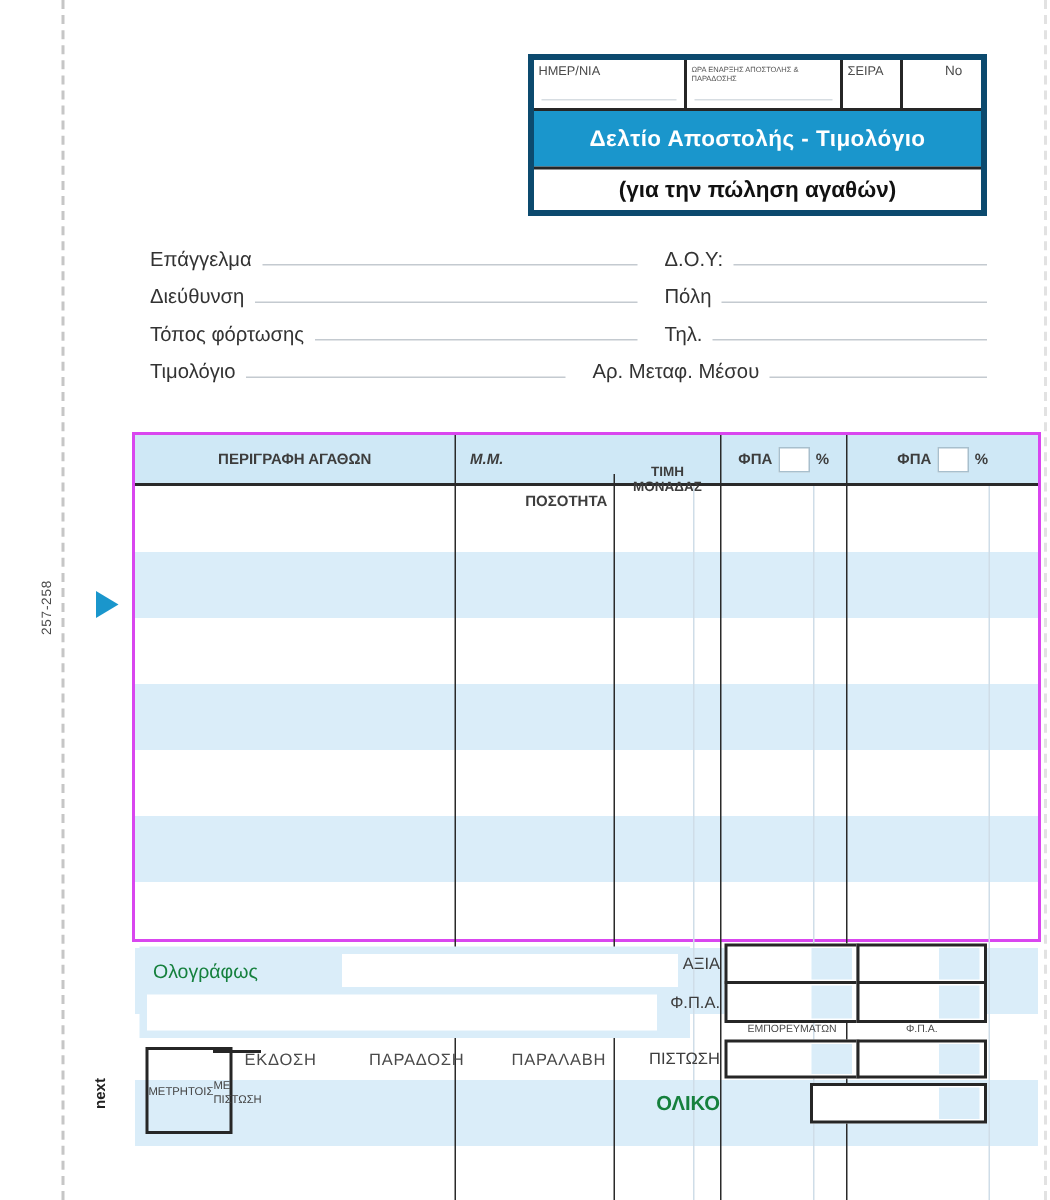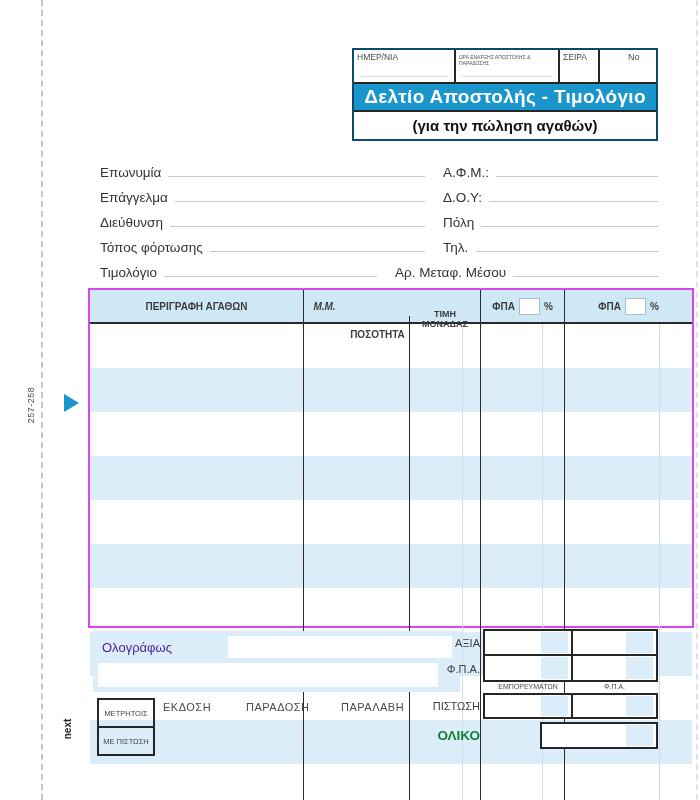--- a/index.html
+++ b/index.html
@@ -15,31 +15,31 @@
              align-items:center;justify-content:center;transform:rotate(-90deg);
              font-size:9px;color:#4a4a4a;letter-spacing:.5px;}
   .pointer{position:absolute;left:64px;top:394px;width:0;height:0;
            border-top:9px solid transparent;border-bottom:9px solid transparent;
            border-left:15px solid var(--banner-blue,#1a96cc);}
   .brand{position:absolute;left:52px;top:712px;width:30px;height:34px;display:flex;
          align-items:center;justify-content:center;transform:rotate(-90deg);
          font-size:10px;font-weight:bold;color:#222;}
 
   
-  .hdr{position:absolute;left:352px;top:48px;width:306px;border:2px solid #0c4a6e;box-sizing:border-box;}
+  .hdr{position:absolute;left:352px;top:36px;width:306px;border:4px solid #0c4a6e;box-sizing:border-box;}
   .hdr-row{display:flex;height:32px;border-bottom:2px solid #262626;}
   .hdr-cell{position:relative;box-sizing:border-box;padding:2px 3px;font-size:8.5px;color:#4a4a4a;}
   .hdr-cell + .hdr-cell{border-left:2px solid #262626;}
   .hc-date{width:100px;}
   .hc-time{width:104px;font-size:5px;line-height:6px;padding-top:4px;color:#555;}
   .hc-series{width:40px;}
   .hc-no{flex:1;font-size:9px;padding-left:28px;}
   .hc-underline::after{content:"";position:absolute;left:5px;right:5px;bottom:5px;border-bottom:1px solid #d7dde2;}
-  .banner{height:26px;background:var(--banner-blue,#1a96cc);color:#fff;display:flex;
-          align-items:center;justify-content:center;font-size:19px;font-weight:bold;letter-spacing:.3px;}
+  .banner{height:37px;background:var(--banner-blue,#1a96cc);color:#fff;display:flex;
+          align-items:center;justify-content:center;font-size:15px;font-weight:bold;letter-spacing:.3px;}
   .subbanner{height:27px;display:flex;align-items:center;justify-content:center;
              border-top:2px solid #262626;font-size:15px;font-weight:bold;color:#111;}
 
   
   .fields{position:absolute;left:100px;top:157px;width:558px;}
   .frow{display:flex;height:25px;align-items:flex-end;}
   .fhalf{display:flex;align-items:flex-end;box-sizing:border-box;}
   .fleft{width:343px;padding-right:18px;}
   .fleft.short{width:295px;}
   .fright{flex:1;}
@@ -62,27 +62,27 @@
   .c-vat2{flex:1;}
   .cell.sub::after{content:"";position:absolute;top:0;bottom:0;left:74%;border-left:1px solid #cfdde8;}
   .thead .cell{display:flex;align-items:center;justify-content:center;
                font-size:10px;color:#3d3d3d;font-weight:bold;text-align:center;}
   .thead .c-price{font-size:9px;line-height:10px;margin-top:26px;}
   .vat-box{display:inline-block;width:19px;height:15px;background:#fff;border:1px solid #a8bfcd;margin:0 4px;}
 
   
   .words-panel{position:absolute;left:93px;top:631px;width:367px;height:61px;
                background:var(--stripe-blue,#daedf9);}
-  .words-label{position:absolute;left:9px;top:9px;font-size:13px;color:#4c1d95;}
+  .words-label{position:absolute;left:9px;top:9px;font-size:13px;color:#15803d;}
   .words-box1{position:absolute;left:135px;top:5px;width:224px;height:22px;background:#fff;}
   .words-box2{position:absolute;left:5px;top:32px;width:340px;height:24px;background:#fff;}
 
   
   .pay-box{position:absolute;left:97px;top:698px;width:58px;height:58px;border:2px solid #262626;
-           box-sizing:border-box;display:flex;flex-direction:column;}
+           box-sizing:border-box;display:flex;flex-direction:row;}
   .pay-cell{flex:1;display:flex;align-items:center;justify-content:center;font-size:7.5px;color:#444;}
   .pay-cell + .pay-cell{border-top:2px solid #262626;}
 
   
   .sig{position:absolute;top:701px;font-size:11px;color:#4a4a4a;letter-spacing:.5px;}
   .sig-issue{left:163px;}
   .sig-delivery{left:246px;}
   .sig-receipt{left:341px;}
 
   
@@ -131,30 +131,20 @@
         <span>No</span>
       </div>
     </div>
     <div class="banner">Δελτίο Αποστολής - Τιμολόγιο</div>
     <div class="subbanner">(για την πώληση αγαθών)</div>
   </div>
 
   <div class="fields">
     <div class="frow">
       <div class="fhalf fleft">
-          <span class="flabel">Επωνυμία</span>
-          <span class="fline"></span>
-        </div>
-      <div class="fhalf fright">
-          <span class="flabel">Α.Φ.Μ.:</span>
-          <span class="fline"></span>
-        </div>
-    </div>
-    <div class="frow">
-      <div class="fhalf fleft">
           <span class="flabel">Επάγγελμα</span>
           <span class="fline"></span>
         </div>
       <div class="fhalf fright">
           <span class="flabel">Δ.Ο.Υ:</span>
           <span class="fline"></span>
         </div>
     </div>
     <div class="frow">
       <div class="fhalf fleft">

